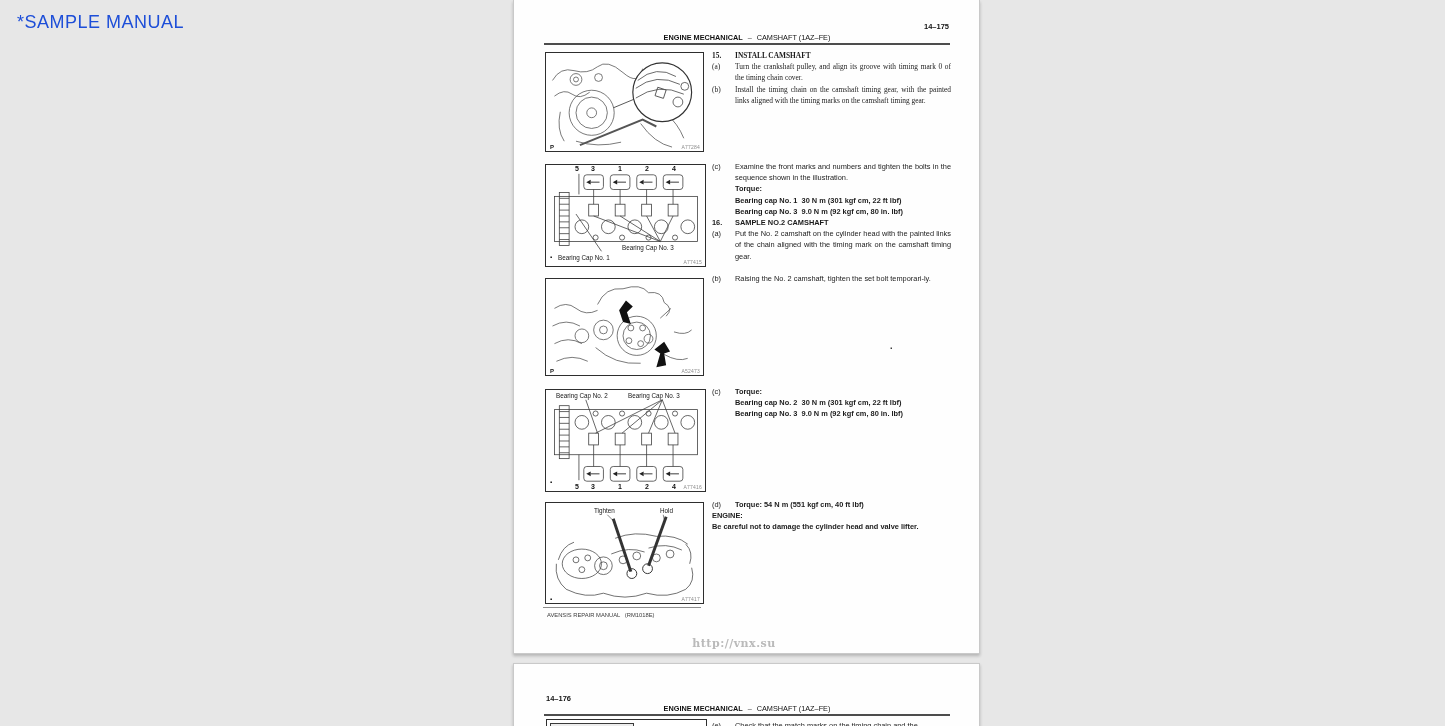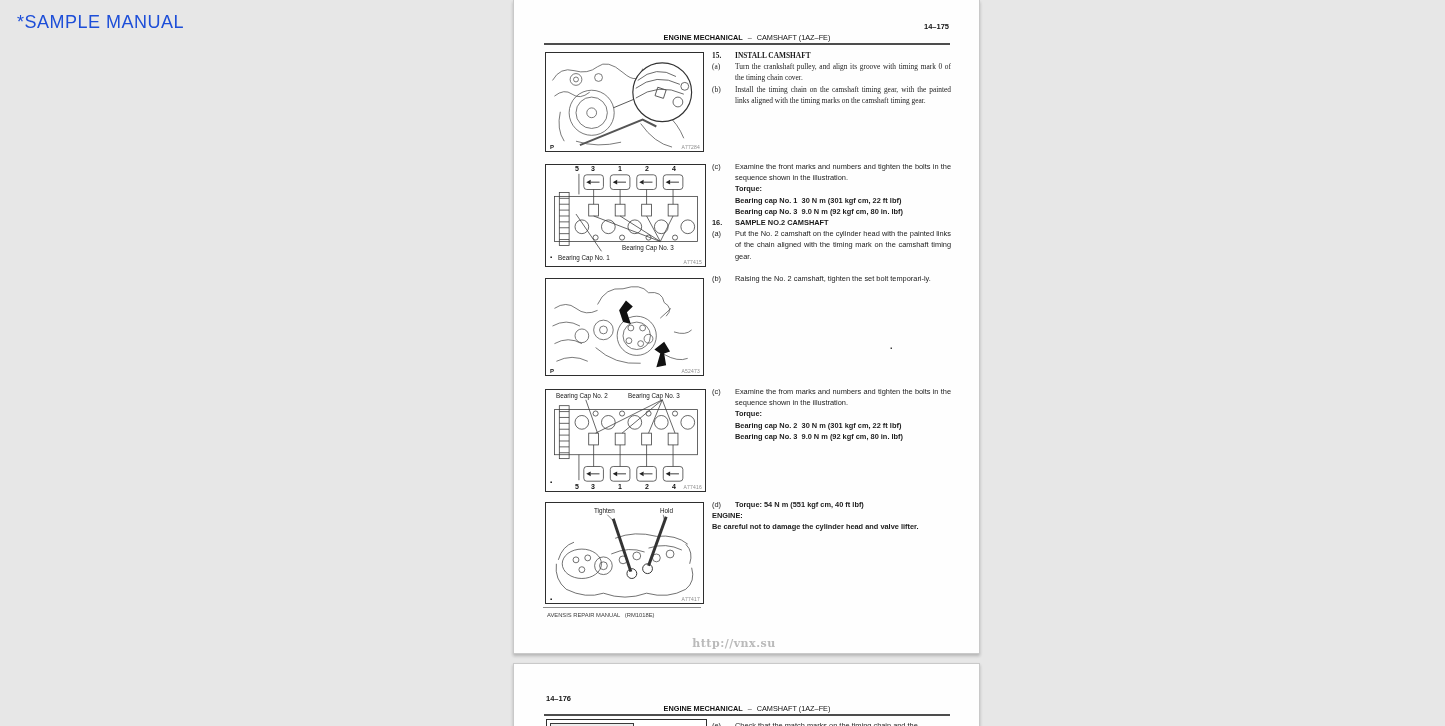--- a/index.html
+++ b/index.html
@@ -325,21 +325,20 @@
       <span class="lb">(b)</span>
       <span>Raising the No. 2 camshaft, tighten the set bolt temporari-ly.</span>
     </div>
   </div>
 
   <span class="stray-dot">.</span>
 
   <div class="tcol" id="blk4">
     <div class="row">
       <span class="lb">(c)</span>
-      <span>Examine the from marks and numbers and tighten the bolts in the sequence shown in the illustration.</span>
     </div>
     <div class="row bold"><span>Torque:</span></div>
     <div class="row bold pre">Bearing cap No. 2  30 N m (301 kgf cm, 22 ft lbf)</div>
     <div class="row bold pre">Bearing cap No. 3  9.0 N m (92 kgf cm, 80 in. lbf)</div>
   </div>
 
   <div class="tcol" id="blk5">
     <div class="row">
       <span class="lb">(d)</span>
     </div>

